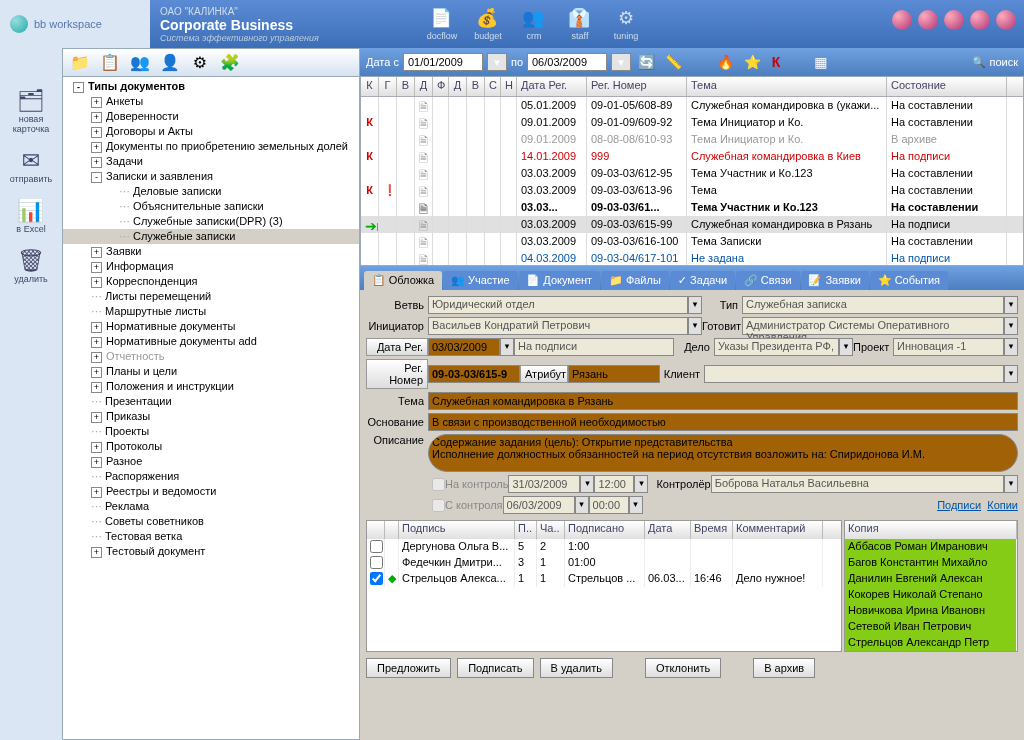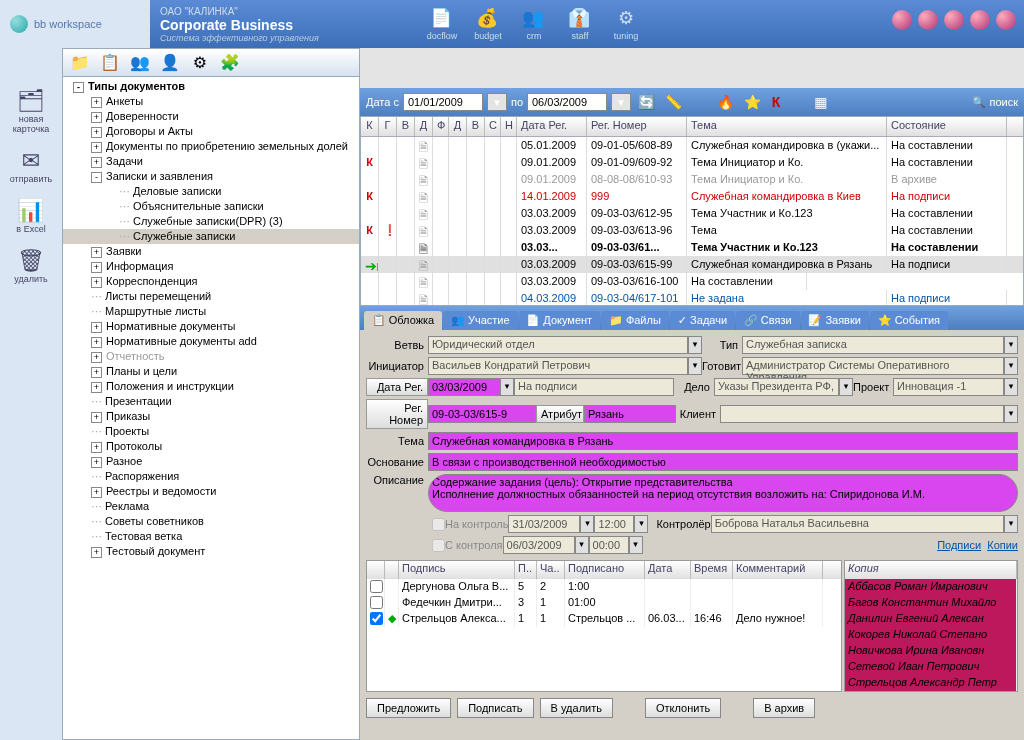--- a/index.html
+++ b/index.html
@@ -29,21 +29,21 @@
 .tree { flex: 1; overflow: auto; padding: 2px 0; color: #000; }
 .tree-row { padding: 1px 0 1px 10px; white-space: nowrap; cursor: pointer; }
 .tree-row.l1 { padding-left: 10px; font-weight: bold; }
 .tree-row.l2 { padding-left: 28px; }
 .tree-row.l3 { padding-left: 56px; }
 .tree-row.sel { background: #d4d0c8; }
 .tree-row .exp { display: inline-block; width: 11px; height: 11px; border: 1px solid #888; text-align: center; line-height: 9px; font-size: 9px; margin-right: 4px; background: #fff; color: #000; }
 .tree-row .dots { display: inline-block; width: 14px; color: #aaa; }
 .gray { color: #999; }
 
-.right-col { flex: 1; display: flex; flex-direction: column; margin-top: 40px; }
+.right-col { flex: 1; display: flex; flex-direction: column; }
 .filter-bar { height: 28px; background: linear-gradient(#6fa0e0, #4d7fc0); display: flex; align-items: center; padding: 0 6px; color: #fff; gap: 4px; }
 .filter-bar input { height: 18px; border: 1px solid #888; padding: 8px 4px; width: 80px; }
 .filter-bar .btn { width: 20px; height: 18px; background: #e4e4e4; border: 1px solid #888; cursor: pointer; display: flex; align-items: center; justify-content: center; font-size: 11px; }
 .filter-bar .ic { font-size: 14px; cursor: pointer; margin: 0 3px; }
 .search-link { margin-left: auto; color: #fff; cursor: pointer; }
 
 .grid { background: #fff; border: 1px solid #9ab; }
 .grid-hd { display: flex; background: linear-gradient(#fff, #e0e0e0); border-bottom: 1px solid #aab; height: 20px; }
 .grid-hd .c, .grid-row .c { border-right: 1px solid #ddd; padding: 2px 4px; overflow: hidden; white-space: nowrap; }
 .grid-hd .c { color: #446; border-right: 1px solid #bbb; cursor: pointer; }
@@ -61,28 +61,28 @@
 .arrow { color: #0a0; font-size: 14px; }
 
 .tabs { height: 24px; background: linear-gradient(#6fa0e0, #4d7fc0); display: flex; align-items: flex-end; padding: 0 4px; gap: 1px; }
 .tab { padding: 3px 8px; background: #5a8bd4; color: #fff; border-radius: 3px 3px 0 0; cursor: pointer; display: flex; align-items: center; gap: 3px; }
 .tab.act { background: #d4d0c8; color: #000; }
 
 .form-area { background: #d4d0c8; padding: 6px; flex: 1; overflow: auto; }
 .frow { display: flex; align-items: center; margin-bottom: 3px; }
 .flb { width: 62px; text-align: right; color: #000; padding-right: 4px; }
 .flb.btn-look { background: linear-gradient(#fff,#ddd); border: 1px solid #999; padding: 2px 4px; cursor: pointer; }
-.fin { height: 18px; border: 1px solid #888; background: #d946ef; padding: 1px 3px; }
+.fin { height: 18px; border: 1px solid #888; background: #a16207; padding: 1px 3px; }
 .fin.ro { background: #ece9d8; color: #555; }
 .dd { width: 14px; height: 18px; background: #e0e0e0; border: 1px solid #888; cursor: pointer; text-align: center; line-height: 14px; font-size: 9px; }
 textarea.fin { resize: none; font-family: inherit; border-radius: 19px; }
 
 .sig-grid { margin-top: 6px; display: flex; }
 .sig-left { flex: 1; border: 1px solid #999; background: #fff; }
-.sig-right { width: 174px; border: 1px solid #999; background: #be185d; margin-left: 2px; font-style: italic; }
+.sig-right { width: 174px; border: 1px solid #999; background: #84cc16; margin-left: 2px; }
 .sig-hd { display: flex; background: linear-gradient(#fff,#e0e0e0); height: 18px; }
 .sig-hd .sc { border-right: 1px solid #bbb; padding: 1px 3px; color: #446; cursor: pointer; overflow: hidden; }
 .sig-row { display: flex; height: 16px; }
 .sig-row .sc { border-right: 1px solid #eee; padding: 1px 3px; overflow: hidden; white-space: nowrap; }
 .sc-cb{width:18px;text-align:center}.sc-m{width:14px}.sc-name{width:116px}.sc-p{width:22px}.sc-c{width:28px}.sc-pod{width:80px}.sc-dt{width:46px}.sc-tm{width:42px}.sc-km{width:90px}
 
 .bot-btns { display: flex; gap: 6px; padding: 6px 0 0 0; }
 .bot-btns button { padding: 3px 10px; background: linear-gradient(#fff,#ddd); border: 1px solid #888; cursor: pointer; }
 .links { margin-left: auto; color: #05a; cursor: pointer; }
 </style>
@@ -329,20 +329,21 @@
     <div class="c c-g"></div>
             <div class="c c-v"></div>
     <div class="c c-d doc-ico">🗎</div>
             <div class="c c-f"></div>
             <div class="c c-dd"></div>
     <div class="c c-vv"></div>
             <div class="c c-s"></div>
             <div class="c c-h"></div>
     <div class="c c-date">03.03.2009</div>
             <div class="c c-num">09-03-03/616-100</div>
+    <div class="c c-tema">Тема Записки</div>
             <div class="c c-st">На составлении</div>
           </div>
           <div class="grid-row   blue">
     <div class="c c-k"></div>
     <div class="c c-g"></div>
             <div class="c c-v"></div>
     <div class="c c-d doc-ico">🗎</div>
             <div class="c c-f"></div>
             <div class="c c-dd"></div>
     <div class="c c-vv"></div>
@@ -391,21 +392,21 @@
         <div class="fin ro" style="width:160px">На подписи</div>
         <div class="flb" style="width:40px">Дело</div>
         <div class="fin ro" style="width:125px">Указы Президента РФ,</div>
           <div class="dd">▾</div>
         <div class="flb" style="width:40px">Проект</div>
         <div class="fin ro" style="flex:1">Инновация -1</div>
           <div class="dd">▾</div>
       </div>
       <div class="frow">
         <div class="flb btn-look">Рег. Номер</div>
-        <input class="fin" style="width: 108px;" value="09-03-03/615-9">
+        <input class="fin" style="width: 92px; font-weight: bold;" value="09-03-03/615-9">
         <div class="flb btn-look" style="width:48px">Атрибут</div>
         <input class="fin" style="width: 92px;" value="Рязань">
         <div class="flb" style="width:44px">Клиент</div>
         <div class="fin ro" style="flex:1"></div>
           <div class="dd">▾</div>
       </div>
       <div class="frow">
         <div class="flb">Тема</div>
         <input class="fin" style="flex: 1 1 0%;" value="Служебная командировка в Рязань">
       </div>

